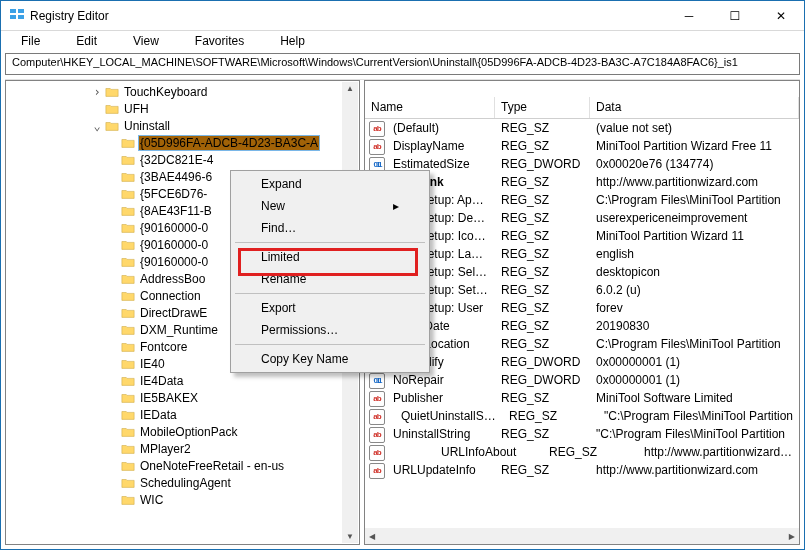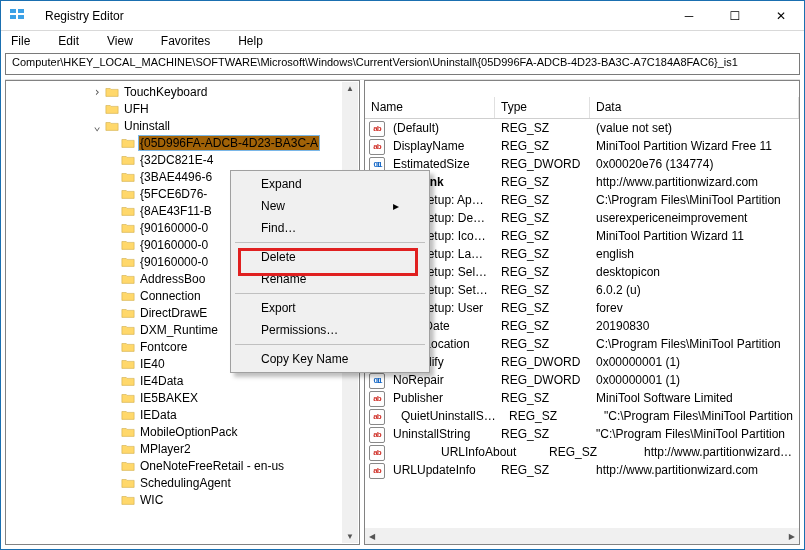--- a/index.html
+++ b/index.html
@@ -1,24 +1,24 @@
 <!DOCTYPE html>
 <html><head>
 <meta charset="utf-8">
 <style>
   * { box-sizing: border-box; }
   html, body { margin:0; padding:0; font-family:"Segoe UI",Tahoma,sans-serif; font-size:12px; color:#000; background:#fff; }
   body { width:805px; height:550px; border:1px solid #1a6fb0; display:flex; flex-direction:column; overflow:hidden; }
 
   .titlebar { height:30px; display:flex; align-items:center; padding:0 0 0 8px; border-bottom:1px solid #d9d9d9; }
-  .titlebar .title { flex:1; display:flex; align-items:center; gap:20px; }
+  .titlebar .title { flex:1; display:flex; align-items:center; gap:5px; }
   .tb-buttons { display:flex; height:100%; }
   .tb-btn { width:46px; display:flex; align-items:center; justify-content:center; font-size:12px; }
 
-  .menubar { height:20px; display:flex; align-items:center; gap:12px; padding:0 2px; }
+  .menubar { height:20px; display:flex; align-items:center; gap:20px; padding:0 12px; }
   .menubar span { padding:2px 8px; }
 
   .addressbar { height:22px; border:1px solid #7a7a7a; margin:2px 4px 0 4px; padding:2px 6px; font-size:11px; white-space:nowrap; overflow:hidden; text-overflow:ellipsis; }
 
   .content { flex:1; display:flex; margin:4px 4px 4px 4px; border-top:1px solid #e0e0e0; overflow:hidden; }
 
   .tree-pane { width:355px; border:1px solid #828282; overflow:hidden; position:relative; }
   .tree { padding:2px 0 2px 0; overflow:auto; height:100%; }
   .split { width:4px; cursor:col-resize; }
   .list-pane { flex:1; border:1px solid #828282; overflow:hidden; display:flex; flex-direction:column; }
@@ -476,21 +476,21 @@
     </div>
   <div class="mi">
       <span>New</span>
       <span>▸</span>
     </div>
   <div class="mi">
       <span>Find…</span>
     </div>
   <div class="sep"></div>
   <div class="mi">
-      <span>Delete</span>
+      <span>Limited</span>
     </div>
   <div class="mi">
       <span>Rename</span>
     </div>
   <div class="sep"></div>
   <div class="mi">
       <span>Export</span>
     </div>
   <div class="mi">
       <span>Permissions…</span>

